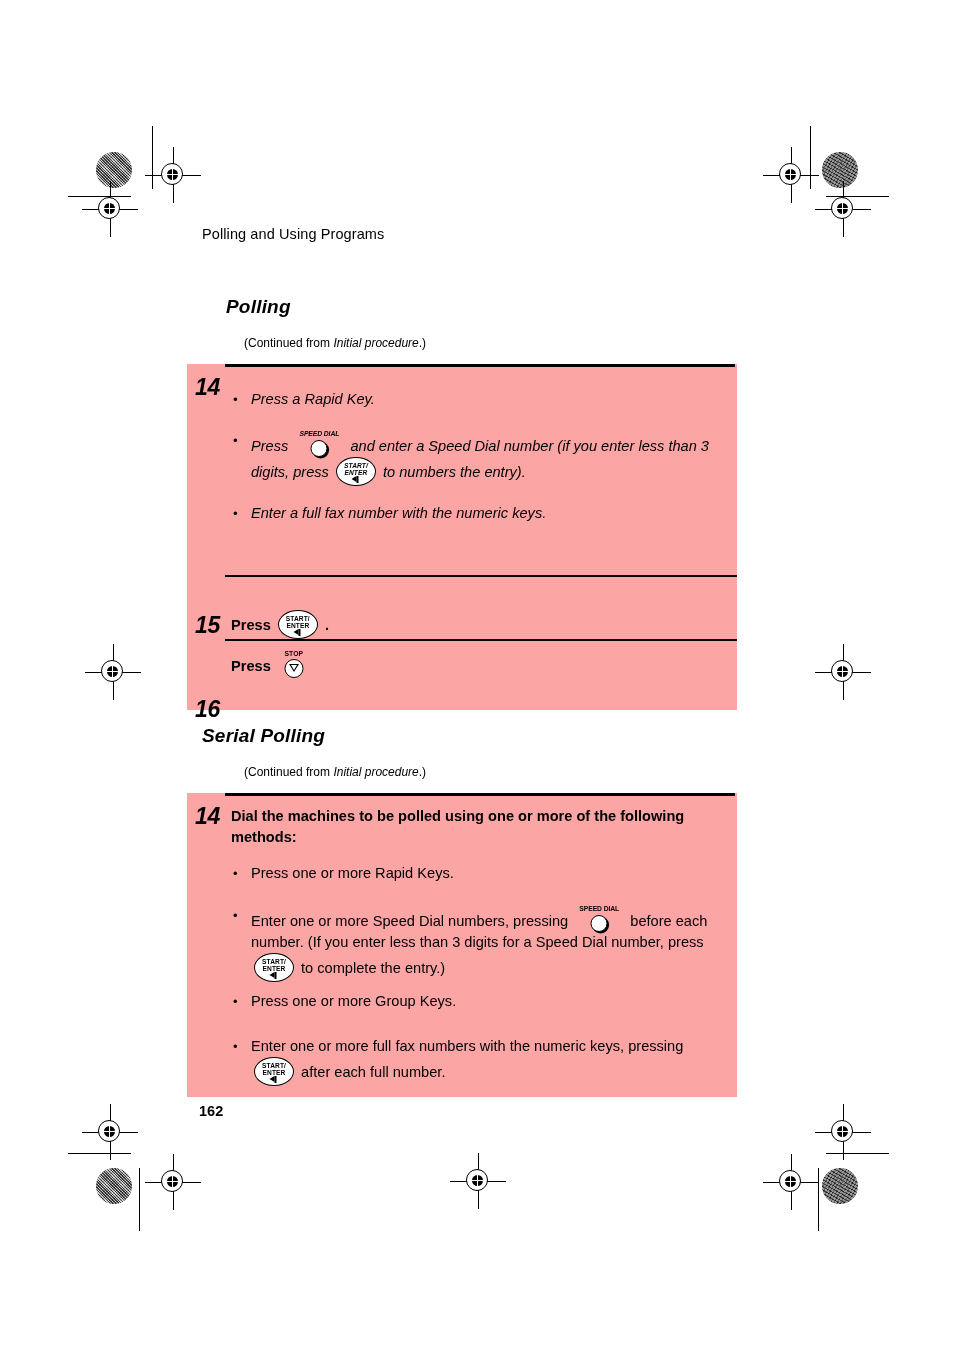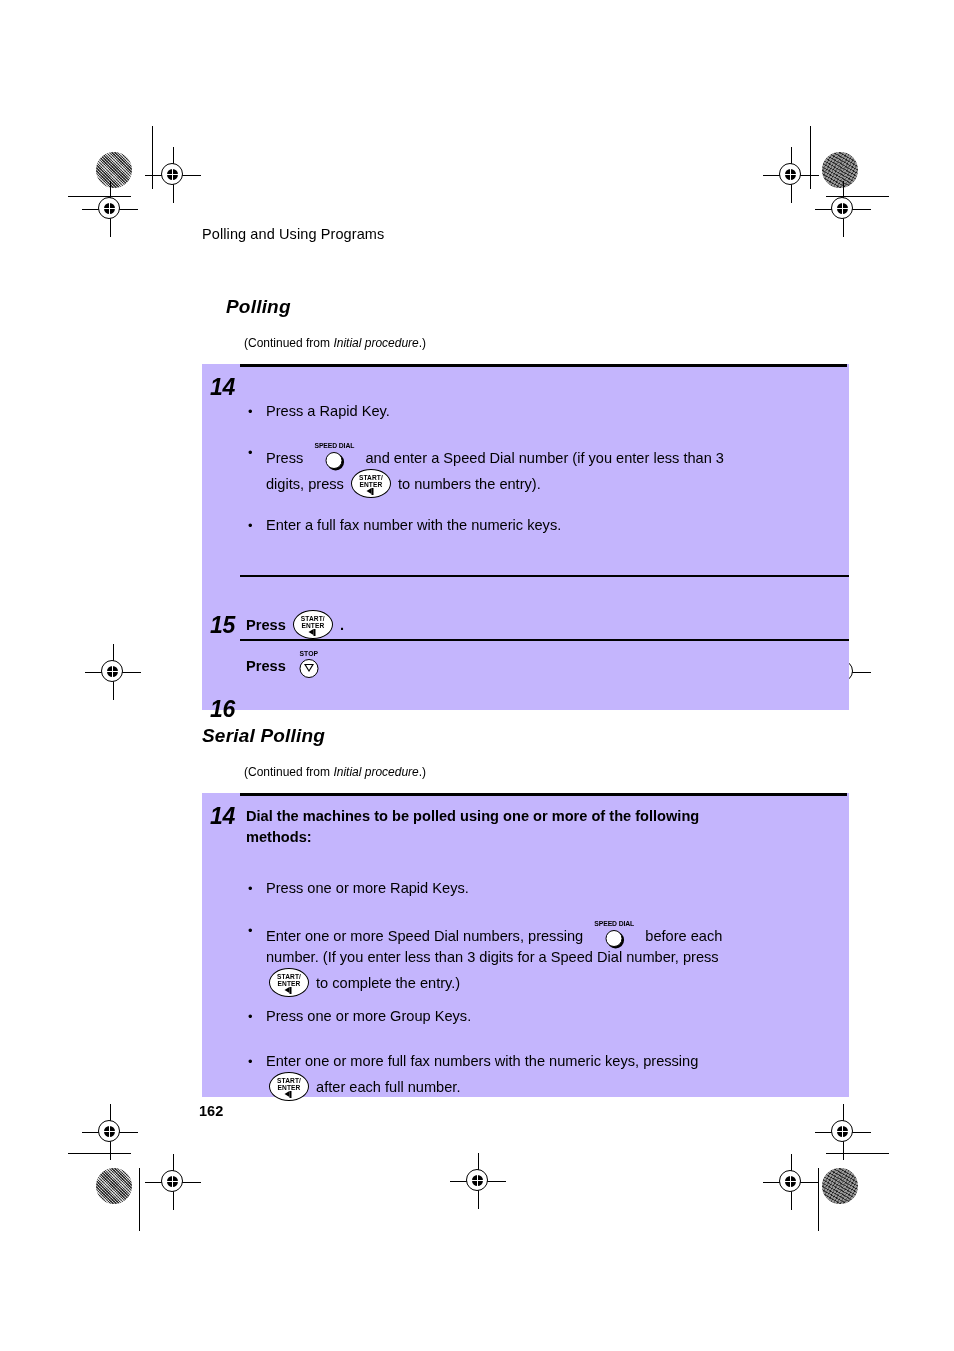--- a/index.html
+++ b/index.html
@@ -108,23 +108,23 @@
   }
   .continued {
     position: absolute;
     left: 244px;
     font-size: 12px;
   }
   .continued i { font-style: italic; }
 
   .stepbox {
     position: absolute;
-    left: 202px;
-    width: 647px;
-    background: #c4b5fd;
+    left: 187px;
+    width: 550px;
+    background: #fca5a5;
   }
   .rule-top {
     position: absolute;
     left: 38px;
     right: 2px;
     top: 0;
     height: 3.4px;
     background: #000;
   }
   .rule-mid {
@@ -424,21 +424,21 @@
   <div class="continued" style="top:336px;">
     <span>(Continued from </span><i>Initial procedure</i><span>.)</span>
   </div>
 
   <div class="stepbox" style="top:364px;height:346px;">
     <div class="rule-top"></div>
 
     <div class="step" style="padding-top:13px;">
       <div class="stepnum" style="top:10px;">14</div>
       <div style="margin-left:44px;width:496px;">
-        <ul class="bullets" style="margin-top:24px;">
+        <ul class="bullets" style="margin-top:12px;font-style:italic;">
 
           <li>
             <span>Press a Rapid Key.</span>
           </li>
 
           <li style="margin-top:20px;">
             <span>Press </span><span class="key key-speeddial"><span class="cap">SPEED DIAL</span><span class="circ"></span></span><span> and enter a Speed Dial number (if you enter less than 3 digits, press </span><span class="key key-startenter"><span class="oval"></span><span class="l1">START/</span><span class="l2">ENTER</span><span class="pwr">
                   <span class="tri"></span>
                   <span class="bar"></span>
                 </span></span><span> to numbers the entry).</span>
@@ -477,21 +477,21 @@
     <span>(Continued from </span><i>Initial procedure</i><span>.)</span>
   </div>
 
   <div class="stepbox" style="top:793px;height:304px;">
     <div class="rule-top"></div>
 
     <div class="step" style="padding-top:13px;">
       <div class="stepnum" style="top:10px;">14</div>
       <div style="margin-left:44px;width:502px;">
         <div class="steptext">Dial the machines to be polled using one or more of the following methods:</div>
-        <ul class="bullets" style="margin-top:30px;">
+        <ul class="bullets" style="margin-top:15px;">
 
           <li>
             <span>Press one or more Rapid Keys.</span>
           </li>
 
           <li style="margin-top:21px;">
             <span>Enter one or more Speed Dial numbers, pressing </span><span class="key key-speeddial"><span class="cap">SPEED DIAL</span><span class="circ"></span></span><span> before each number. (If you enter less than 3 digits for a Speed Dial number, press </span><span class="key key-startenter"><span class="oval"></span><span class="l1">START/</span><span class="l2">ENTER</span><span class="pwr">
                   <span class="tri"></span>
                   <span class="bar"></span>
                 </span></span><span> to complete the entry.)</span>

